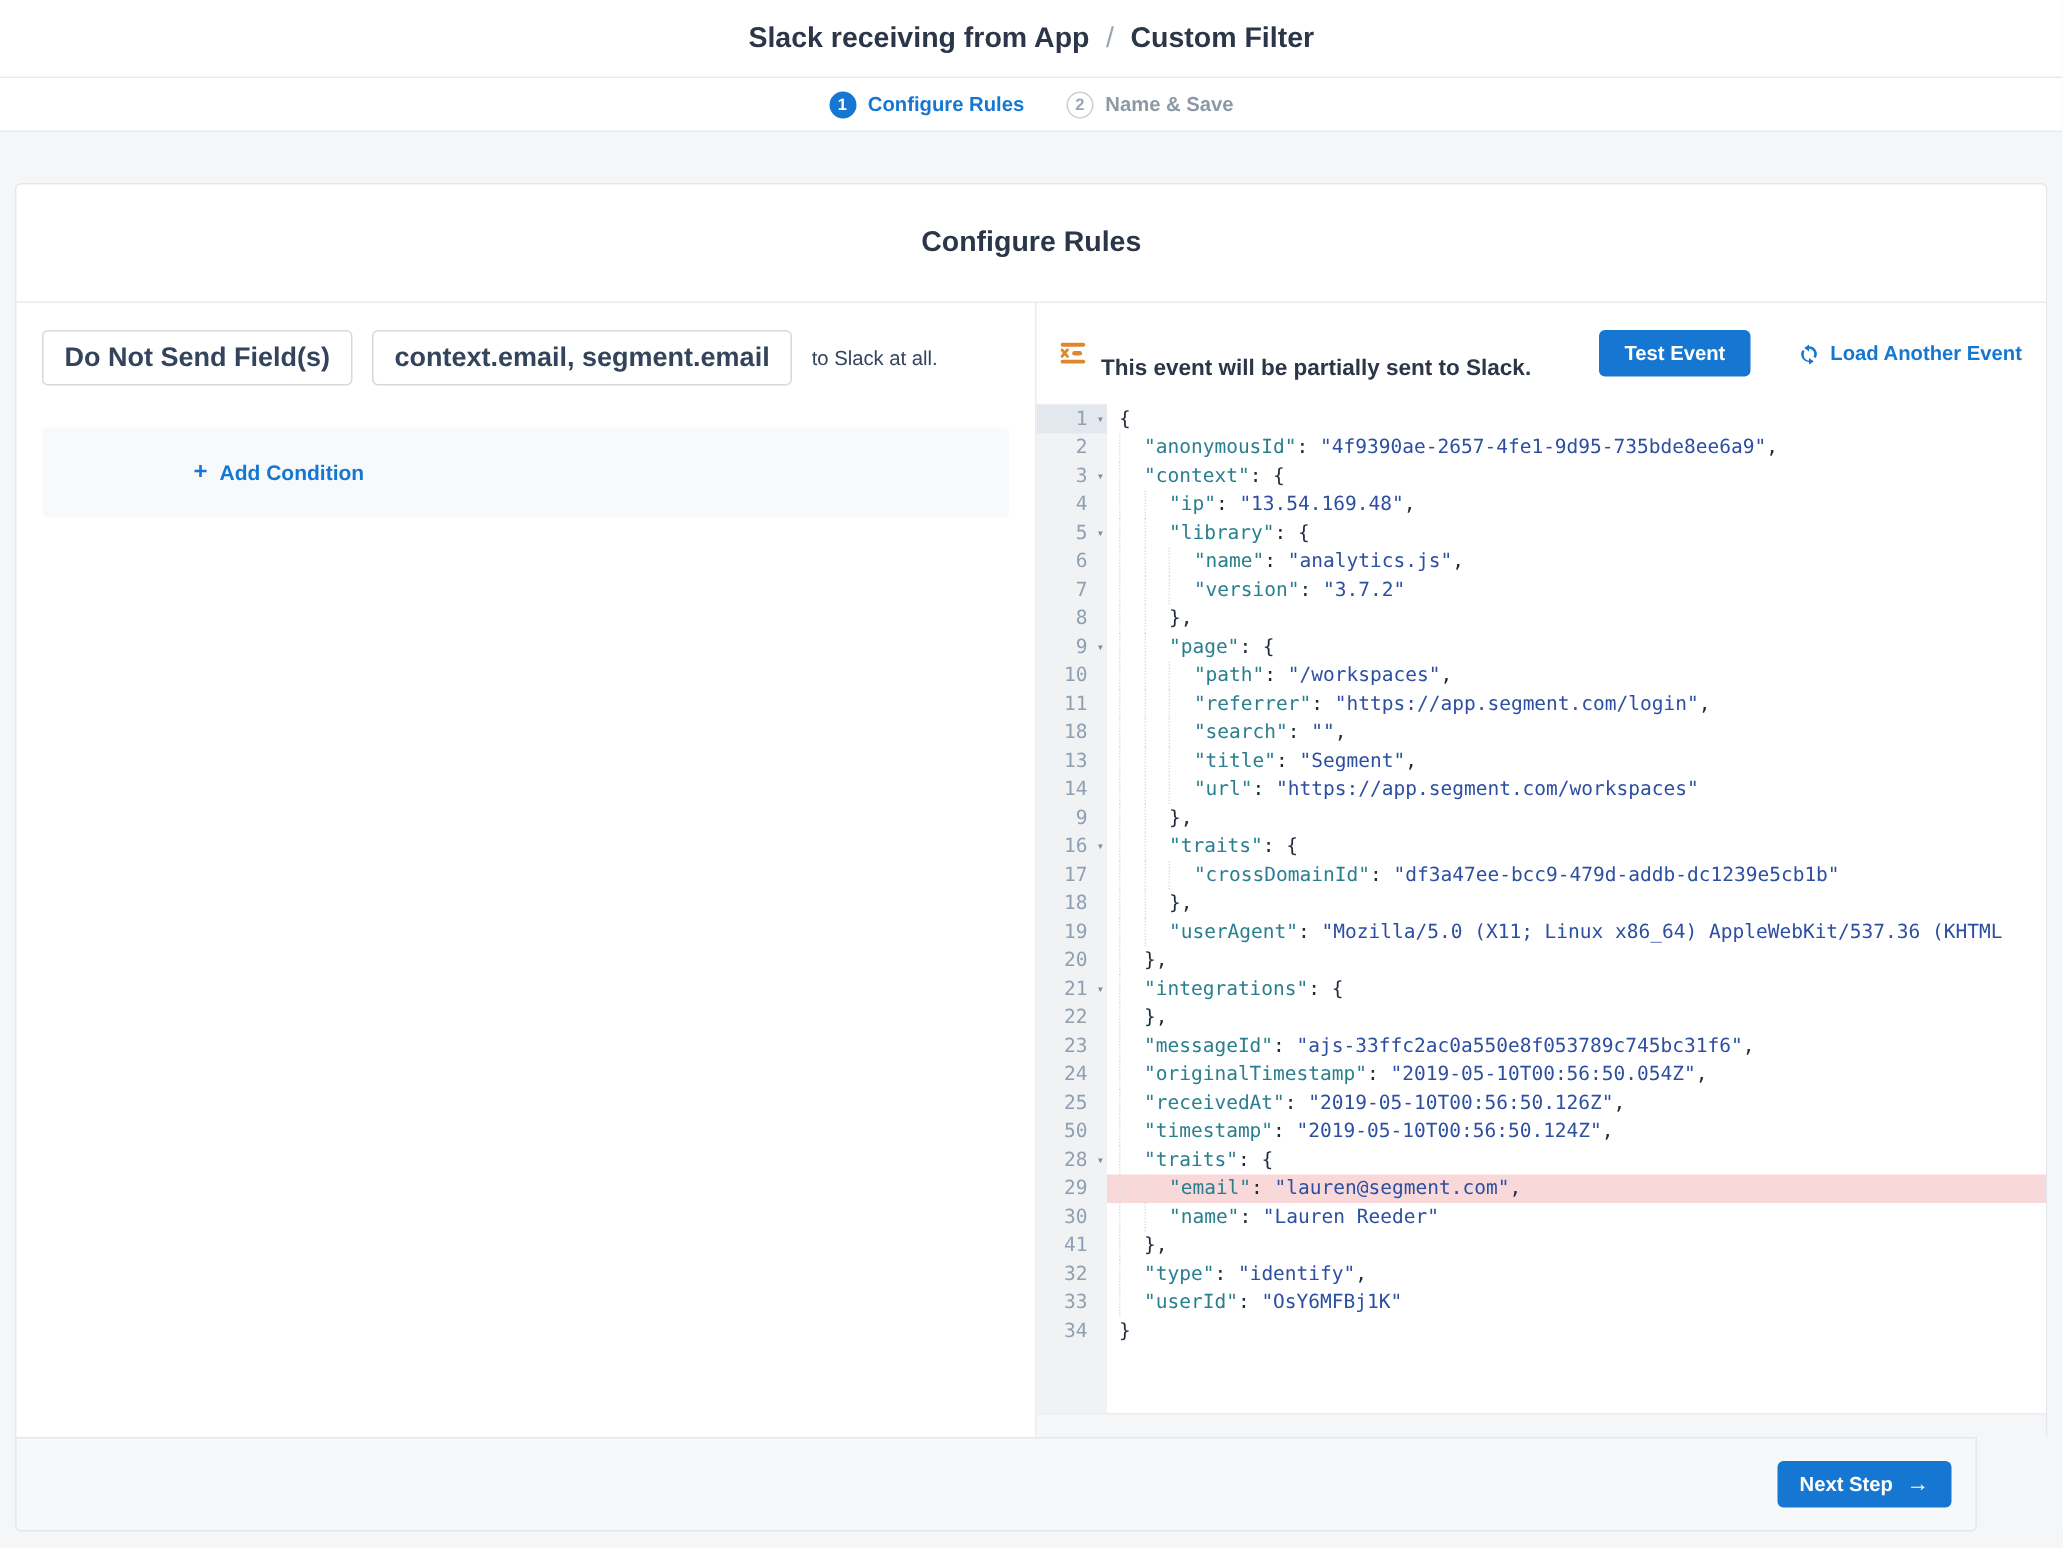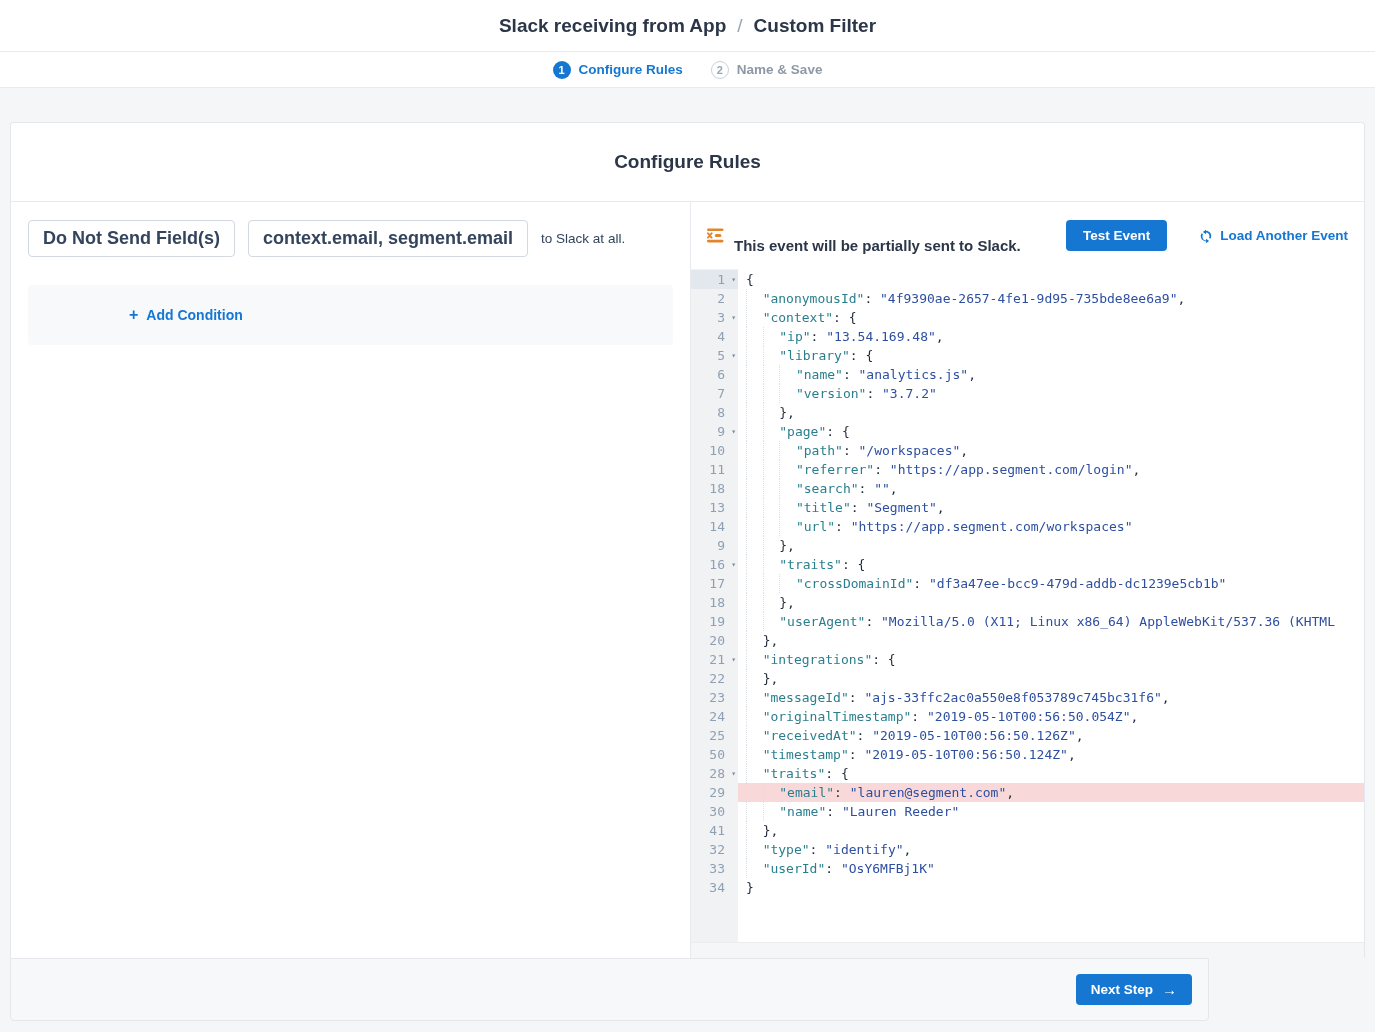--- a/index.html
+++ b/index.html
@@ -76,21 +76,21 @@
   .fold{position:absolute;right:2px;top:50%;transform:translateY(-54%);font-size:8px;color:#7e8b99;cursor:pointer;}
   .code{flex:1;min-width:0;overflow:hidden;padding-left:8px;color:#1e2a38;}
   .cl.hl .code{background:#f8d8d8;}
   .ind{display:inline-block;width:2ch;height:19px;border-left:1px dotted #dce0e4;vertical-align:top;}
   .k{color:#2a7f8e;}
   .s{color:#2d4fa1;}
   .p{color:#1e2a38;}
   .hscroll{position:absolute;left:0;right:0;bottom:0;height:16px;background:#f5f6f7;border-top:1px solid #ececee;}
   
   .card-footer{
-    position:absolute;left:10px;top:958px;width:1199px;height:63px;box-sizing:border-box;
+    position:absolute;left:10px;top:958px;width:1308px;height:63px;box-sizing:border-box;
     background:#f7f8fa;border:1px solid #e4e8ec;border-radius:0 0 4px 4px;
     display:flex;align-items:center;justify-content:flex-end;padding-right:16px;
   }
   .btn-next{background:#1577d2;color:#fff;font-size:13.5px;font-weight:600;padding:8px 15px;display:flex;align-items:center;gap:9px;}
   .arrow{font-size:15px;line-height:1;}
   svg{display:block;}
 </style>
 </head>
 <body>
 

